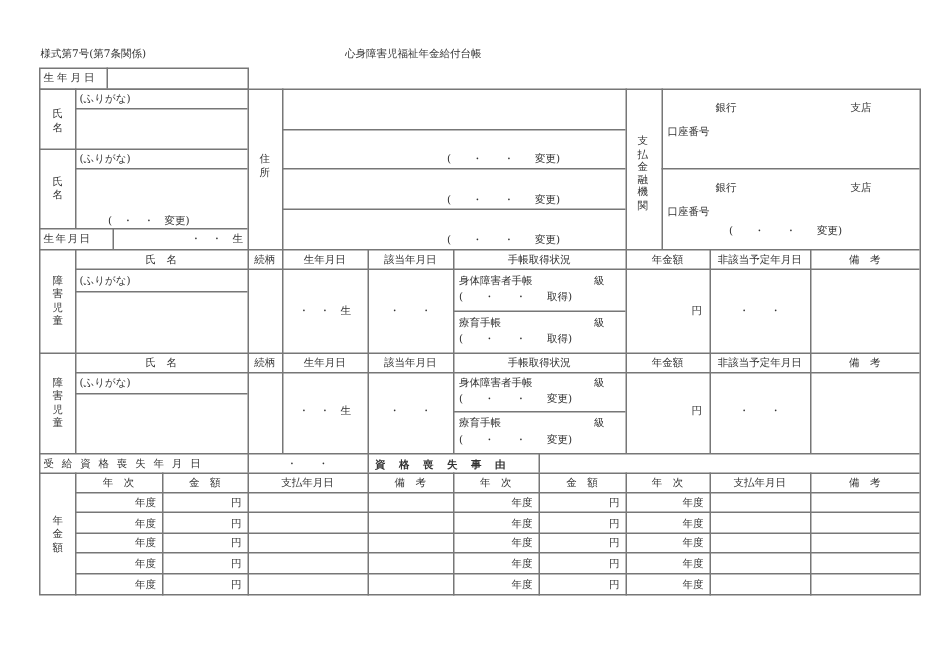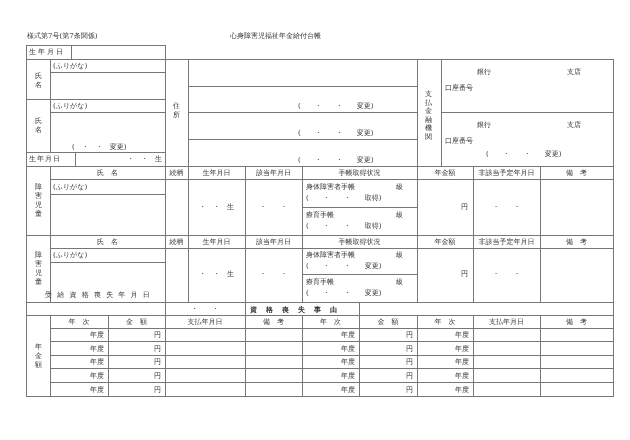--- a/index.html
+++ b/index.html
@@ -143,21 +143,21 @@
 <div class="t" style="left:396px;top:278px;">級</div>
 <div class="t" style="left:306px;top:289px;">(　　・　　・　　変更)</div>
 <div class="t r" style="left:417px;top:270px;width:51px;">円</div>
 <div class="t c" style="left:473px;top:270px;width:67px;">・　　・</div>
 <div class="cell" style="left:541px;top:249px;width:71px;height:52px;"></div>
 
 <div class="hl" style="left:26px;top:315px;width:587px;"></div>
 <div class="vl" style="left:165px;top:302px;height:13px;"></div>
 <div class="vl" style="left:245px;top:302px;height:13px;"></div>
 <div class="vl" style="left:359px;top:302px;height:13px;"></div>
-<div class="t" style="left:29px;top:291px;letter-spacing:1.5px;margin-left:16px;">受 給 資 格 喪 失 年 月 日</div>
+<div class="t" style="left:29px;top:305px;letter-spacing:1.5px;">受 給 資 格 喪 失 年 月 日</div>
 <div class="t c" style="left:165px;top:305px;width:80px;">・　　・</div>
 <div class="t" style="left:250px;top:305px;letter-spacing:1px;font-weight:bold;">資　格　喪　失　事　由</div>
 <div class="cell" style="left:360px;top:303px;width:252px;height:12px;"></div>
 
 <div class="vl" style="left:50px;top:315px;height:82px;"></div>
 <div class="vl" style="left:108px;top:315px;height:82px;"></div>
 <div class="vl" style="left:165px;top:315px;height:82px;"></div>
 <div class="vl" style="left:245px;top:315px;height:82px;"></div>
 <div class="vl" style="left:302px;top:315px;height:82px;"></div>
 <div class="vl" style="left:359px;top:315px;height:82px;"></div>

